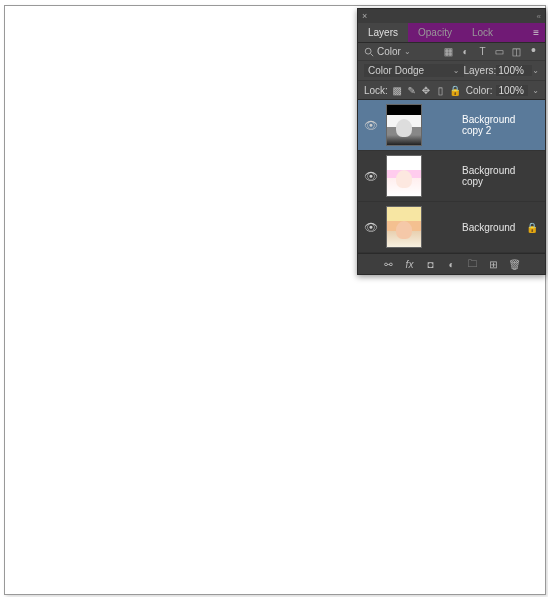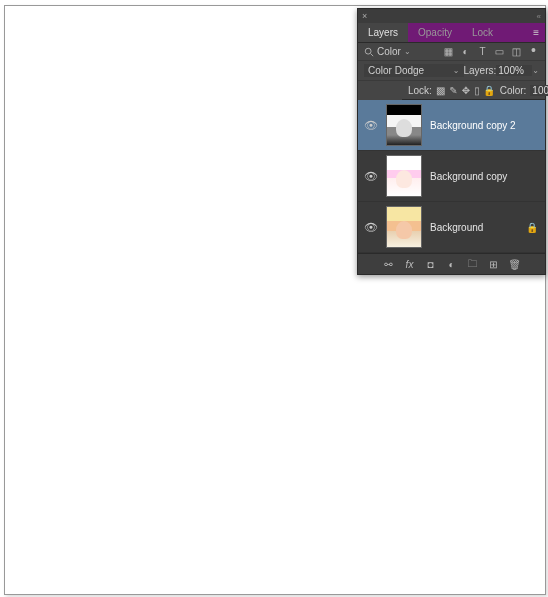--- a/index.html
+++ b/index.html
@@ -13,35 +13,35 @@
   .menu-btn { margin-left: auto; padding: 4px 6px; cursor: pointer; }
   .row { display: flex; align-items: center; padding: 3px 6px; gap: 3px; border-bottom: 1px solid #3a3a3a; }
   .search-ic { width: 10px; height: 10px; }
   .dd { flex: 0 0 auto; display: flex; align-items: center; gap: 3px; color: #ccc; cursor: pointer; }
   .chev { font-size: 8px; color: #aaa; }
   .filter-icons { display: flex; gap: 6px; margin-left: auto; align-items: center; }
   .fic { width: 11px; height: 11px; display: flex; align-items: center; justify-content: center; color: #bbb; cursor: pointer; font-size: 10px; }
   .opacity-row { display: flex; align-items: center; padding: 3px 6px; gap: 0; border-bottom: 1px solid #3a3a3a; }
   .blend-dd { flex: 1; display: flex; align-items: center; justify-content: space-between; cursor: pointer; background: #3e3e3e; padding: 1px 4px; }
   .num-input { background: #3e3e3e; color: #ddd; width: 32px; text-align: left; padding: 0 2px; }
-  .lock-row { display: flex; align-items: center; padding: 3px 6px; gap: 4px; border-bottom: 1px solid #2a2a2a; margin-left: 44px; }
+  .lock-row { display: flex; align-items: center; padding: 3px 6px; gap: 4px; border-bottom: 1px solid #2a2a2a; }
   .lock-ic { width: 12px; height: 12px; display: flex; align-items: center; justify-content: center; color: #bbb; cursor: pointer; font-size: 10px; }
   .layers-list { background: #3a3a3a; }
   .layer { display: flex; align-items: center; padding: 4px 6px; gap: 8px; border-bottom: 1px solid #333; }
   .layer.selected { background: #5a7a9a; }
   .eye { width: 14px; font-size: 11px; color: #ccc; cursor: pointer; text-align: center; }
   .thumb { width: 34px; height: 40px; background: #222; border: 1px solid #666; flex-shrink: 0; position: relative; overflow: hidden; }
   .thumb.bw { background: linear-gradient(180deg, #000 0%, #000 25%, #f5f5f5 25%, #f5f5f5 55%, #888 55%, #888 75%, #222 100%); }
   .thumb.light { background: linear-gradient(180deg, #fff 0%, #fff 35%, #fce 35%, #fce 55%, #fee 55%, #fff 100%); }
   .thumb.color { background: linear-gradient(180deg, #f7e6a3 0%, #f7e6a3 35%, #f4c090 35%, #f4c090 60%, #e8d0b0 60%, #f7f0e0 100%); }
   .face { position: absolute; left: 9px; top: 14px; width: 16px; height: 18px; border-radius: 50% 50% 40% 40%; }
   .thumb.bw .face { background: #ddd; }
   .thumb.light .face { background: #fde8e0; }
   .thumb.color .face { background: #f5c8a8; }
-  .layer-name { color: #e5e5e5; font-size: 10px; }
+  .layer-name { color: #e5e5e5; font-size: 10px; margin-left: 32px; }
   .layer.selected .layer-name { color: #fff; }
   .lock-badge { margin-left: auto; color: #ccc; font-size: 10px; }
   .bottom-bar { display: flex; justify-content: center; align-items: center; gap: 9px; padding: 4px 6px; background: #3e3e3e; border-top: 1px solid #2a2a2a; }
   .bic { width: 12px; height: 12px; display: flex; align-items: center; justify-content: center; color: #bbb; cursor: pointer; font-size: 10px; }
   .collapse { position: absolute; right: 4px; top: 3px; font-size: 8px; color: #888; }
 </style>
 </head>
 <body>
 
 <div class="canvas"></div>

